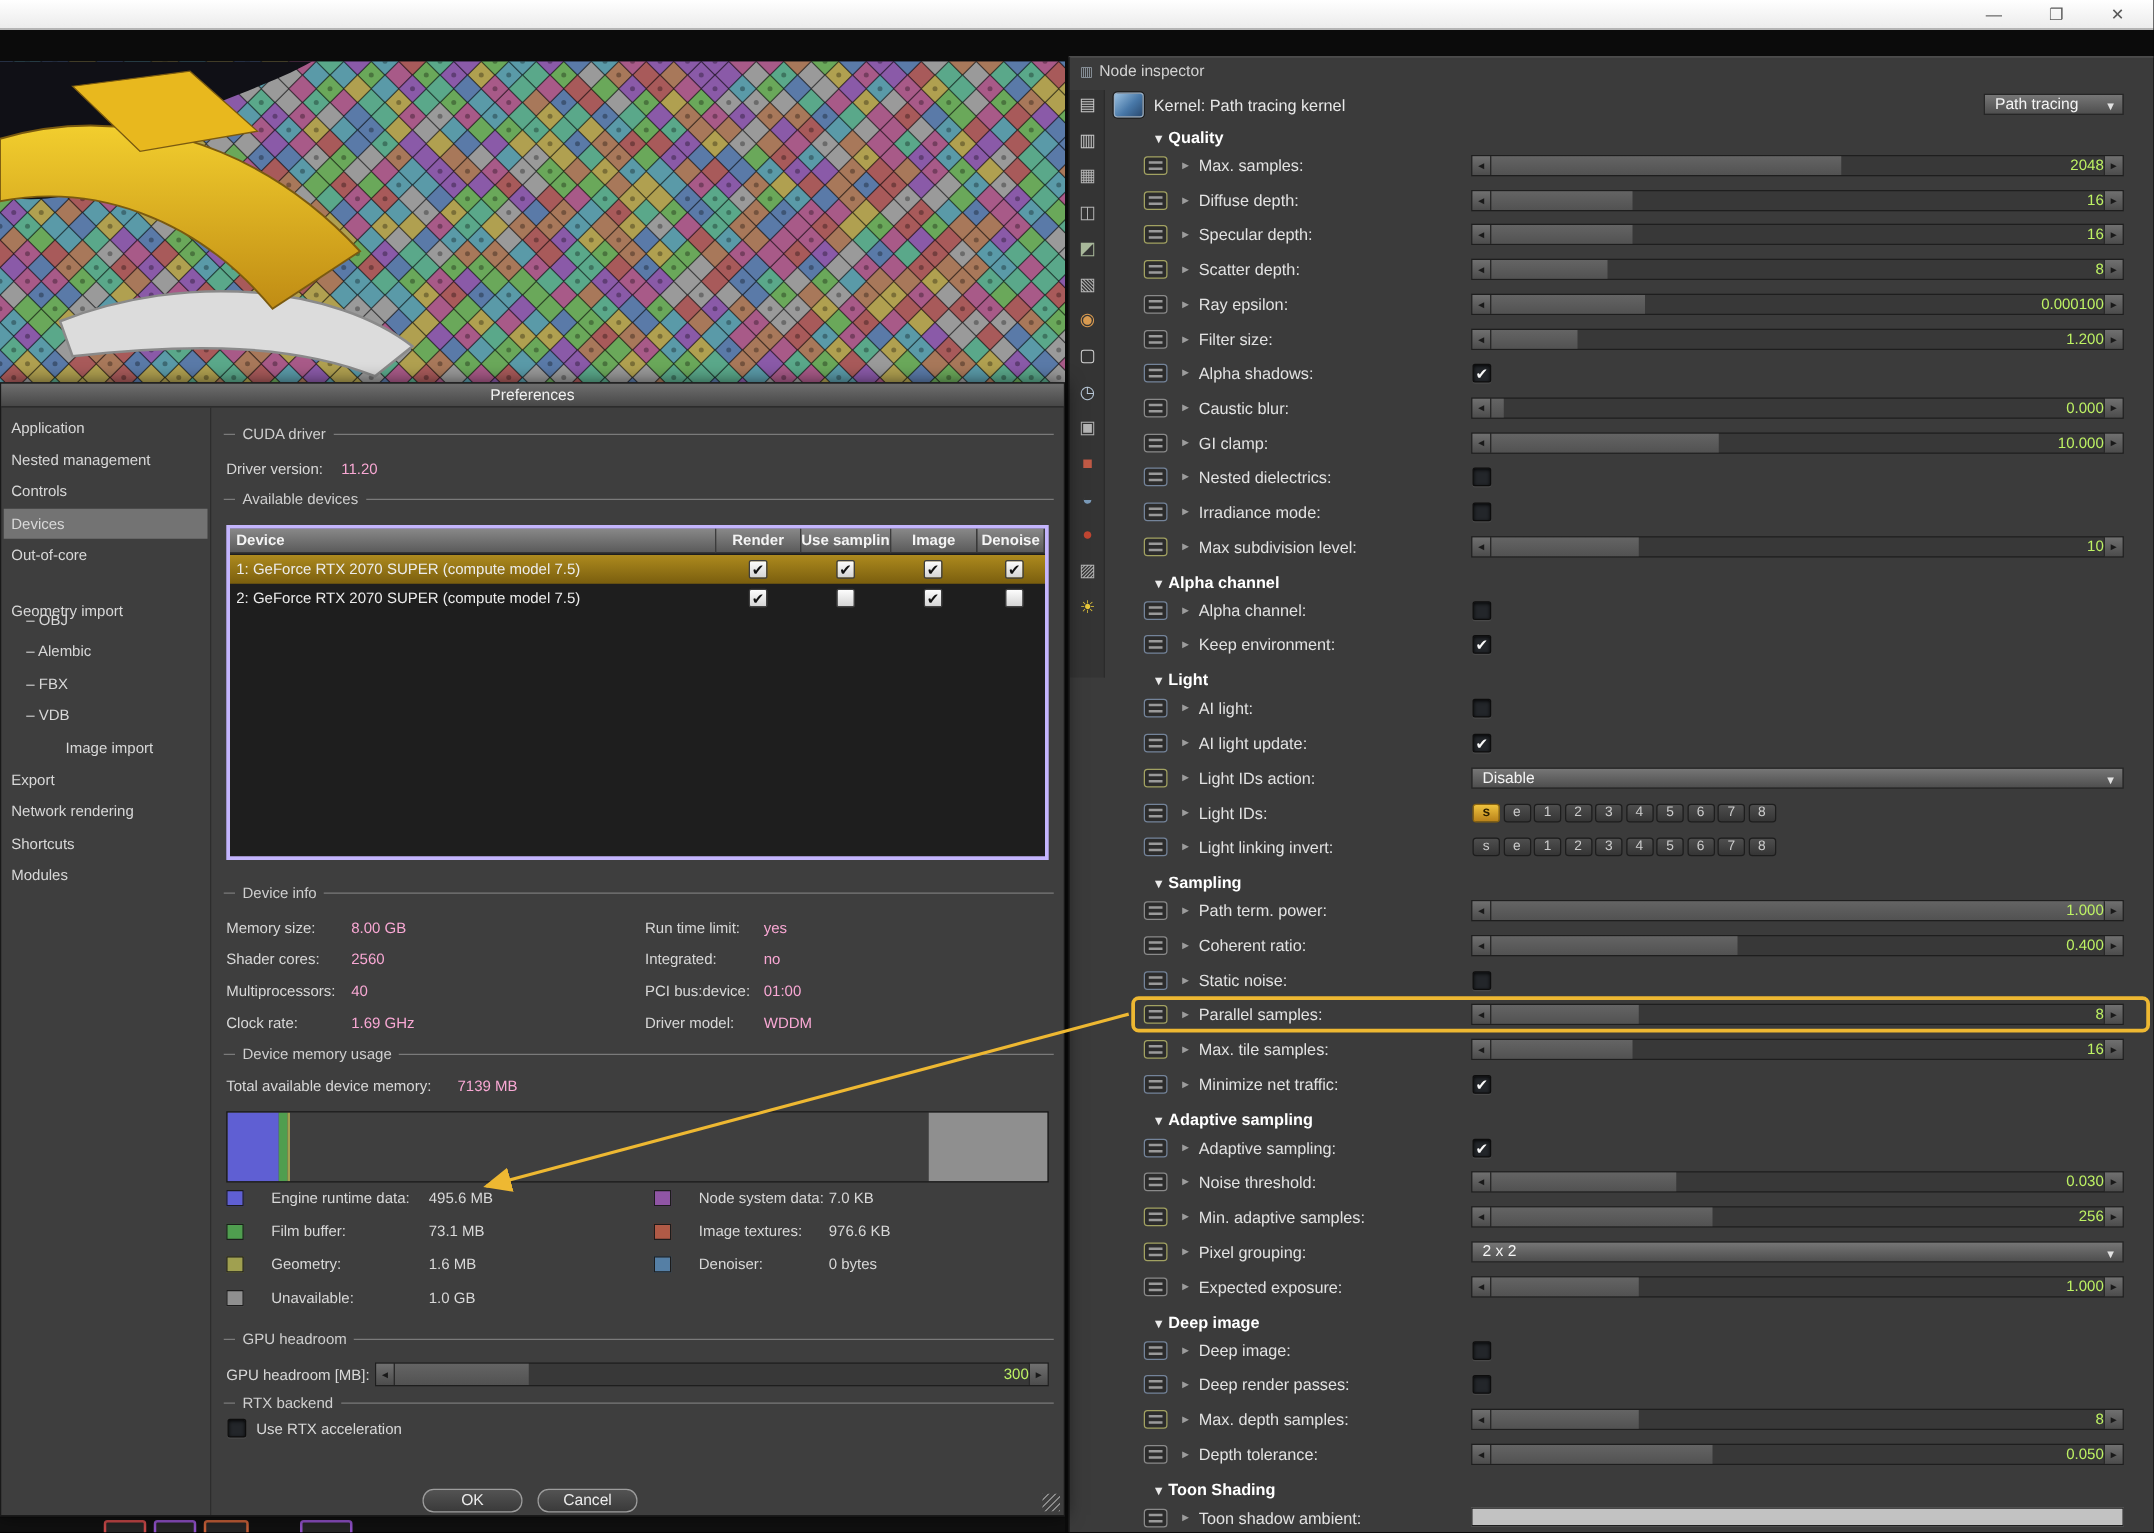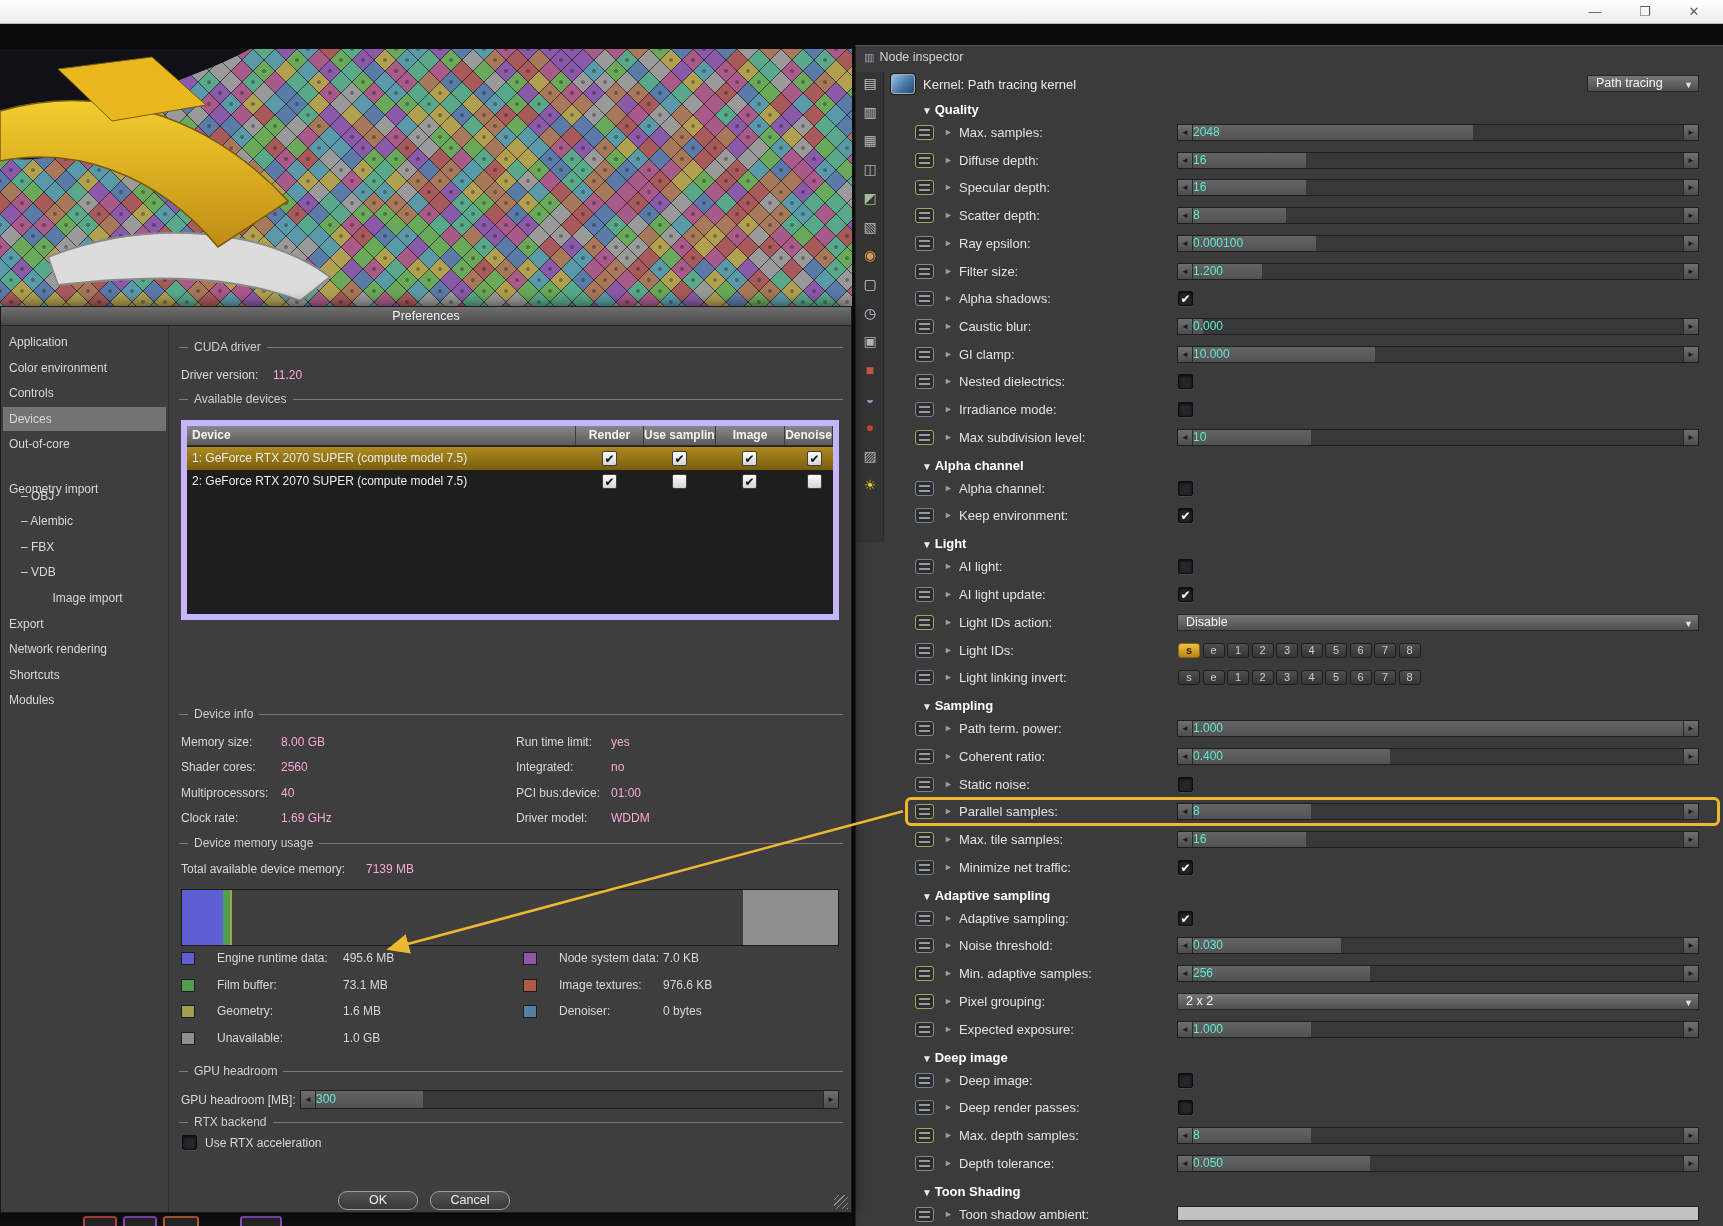--- a/index.html
+++ b/index.html
@@ -33,22 +33,22 @@
   .sb-div { position:absolute; left:167px; top:19px; bottom:0; width:1px; background:#2d2d2d; }
 
   .legend { position:absolute; left:178px; width:664px; height:14px; display:flex;
             align-items:center; gap:6px; color:#cfcfcf; }
   .legend::before { content:''; width:9px; border-top:1px solid #7a7a7a; }
   .legend::after  { content:''; flex:1; border-top:1px solid #7a7a7a; }
 
   .plabel { position:absolute; color:#d8d8d8; white-space:nowrap; }
   .pvalue { position:absolute; color:#f9a8d4; white-space:nowrap; }
 
-  .dev-table { position:absolute; left:180px; top:113px; width:658px; height:200px;
-               background:#1e1e1e; border:6px solid #c4b5fd; }
+  .dev-table { position:absolute; left:180px; top:113px; width:658px; height:268px;
+               background:#1e1e1e; border:3px solid #c4b5fd; }
   .dt-header { position:absolute; left:0; top:0; width:100%; height:20px; display:flex; }
   .dt-h { background:linear-gradient(#888888,#5a5a5a); border-right:1px solid #3c3c3c;
           border-bottom:1px solid #303030; color:#f4f4f4; font-weight:bold; font-size:12px;
           line-height:19px; padding-left:5px; overflow:hidden; white-space:nowrap; }
   .dt-row { position:absolute; left:0; width:100%; height:23px; }
   .dt-row.sel { background:linear-gradient(#ad8a1e,#7a5e0e); }
   .dt-dev { position:absolute; left:5px; top:0; line-height:23px; color:#ececec; white-space:nowrap; }
 
   .chk { position:absolute; width:15px; height:15px; text-align:center; font-size:12px;
          line-height:14px; border-radius:2px; }
@@ -58,21 +58,21 @@
 
   .membar { position:absolute; left:180px; top:582px; width:658px; height:57px;
             border:1px solid #191919; display:flex; overflow:hidden; }
   .mem-item { position:absolute; height:15px; }
   .mem-sw { position:absolute; left:0; top:0; width:14px; height:13px; border:1px solid #1c1c1c; }
   .mem-lb { position:absolute; left:36px; top:-1px; white-space:nowrap; color:#d8d8d8; }
   .mem-vl { position:absolute; top:-1px; white-space:nowrap; color:#d8d8d8; }
 
   .slider { position:absolute; background:#383838; border:1px solid #1e1e1e; }
   .sl-fill { position:absolute; left:15px; top:0; bottom:0; background:linear-gradient(#646464,#525252); }
-  .sl-val  { position:absolute; left:15px; right:15px; top:0; bottom:0; text-align:left; color:#5eead4; }
+  .sl-val  { position:absolute; left:15px; right:15px; top:0; bottom:0; text-align:right; color:#bef264; }
   .sl-ar   { position:absolute; top:0; bottom:0; width:15px; text-align:center; font-size:8px;
              color:#191919; background:linear-gradient(#707070,#4c4c4c); }
   .sl-ar.l { left:0; border-right:1px solid #292929; }
   .sl-ar.r { right:0; border-left:1px solid #292929; }
 
   .pbtn { position:absolute; width:80px; height:19px; border-radius:9px;
           background:linear-gradient(#535353,#3a3a3a); border:1px solid #9d9d9d;
           color:#ececec; text-align:center; line-height:17px; font-size:12.5px; }
   .grip { position:absolute; right:3px; bottom:3px; width:14px; height:14px;
           background:repeating-linear-gradient(135deg, transparent 0 3px, #8a8a8a 3px 4px); }
@@ -1851,21 +1851,21 @@
         <path d="M48,208 C150,168 268,180 330,228 L300,252 C225,222 130,228 58,236 Z" fill="#dcdcdc" stroke="#8a8a8a" stroke-width="2"></path>
         <path d="M0,62 C95,34 205,62 288,152 L218,198 C155,122 72,98 0,112 Z" fill="url(#shipgrad)" stroke="#7a5a10" stroke-width="1.5"></path>
         <path d="M58,20 L152,8 L206,56 L112,72 Z" fill="#e8b81e" stroke="#7a5a10"></path>
       </svg>
   </div>
 
   <div class="prefs" id="prefs">
     <div class="prefs-title">Preferences</div>
     <div class="sb" id="prefs-sidebar">
         <div class="sb-item" style="top: 4px;">Application</div>
-        <div class="sb-item" style="top: 29.6px;">Color environment</div>
+        <div class="sb-item" style="top: 29.6px;">Nested management</div>
         <div class="sb-item" style="top: 55.2px;">Controls</div>
         <div class="sb-item sel" style="top: 80.8px;">Devices</div>
         <div class="sb-item" style="top: 106.4px;">Out-of-core</div>
         <div class="sb-item" style="top: 132px; margin-top: 19px;">Geometry import</div>
         <div class="sb-item ind" style="top: 157.6px;">OBJ</div>
         <div class="sb-item ind" style="top: 183.2px;">Alembic</div>
         <div class="sb-item ind" style="top: 208.8px;">FBX</div>
         <div class="sb-item ind" style="top: 234.4px;">VDB</div>
         <div class="sb-item" style="top: 260px; text-align: center;">Image import</div>
         <div class="sb-item" style="top: 285.6px;">Export</div>

